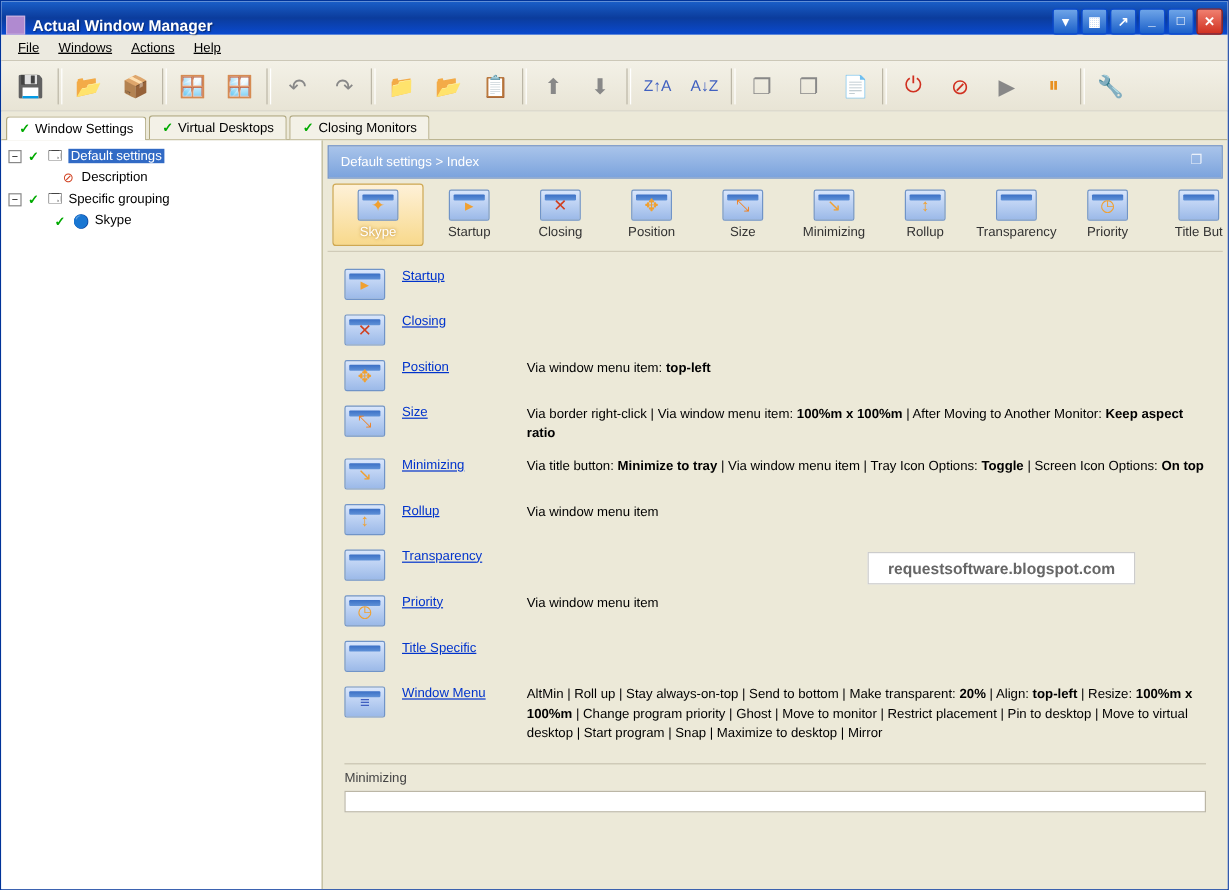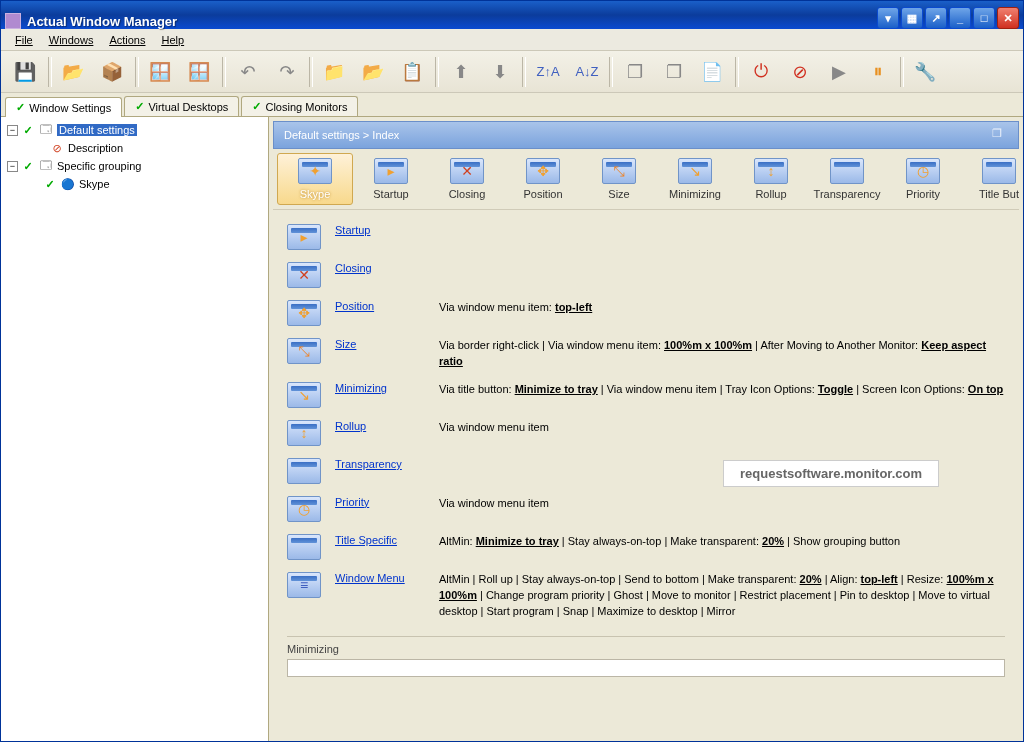--- a/index.html
+++ b/index.html
@@ -46,21 +46,21 @@
 .nav-item .nl { margin-top:4px; font-size:11px; color:#333; white-space:nowrap; }
 .nav-item.sel .nl { color:#fff; text-shadow:0 0 3px #b88020; }
 
 .content-scroll { flex:1; overflow:auto; padding:8px 14px; margin:0 4px; }
 .row { display:flex; align-items:flex-start; padding:6px 0; gap:14px; }
 .row .ricon { width:34px; height:26px; flex-shrink:0; background:linear-gradient(to bottom,#d9e6fc,#9bb9e8); border:1px solid #7094c8; border-radius:2px; position:relative; display:flex; align-items:center; justify-content:center;}
 .row .ricon::before{content:"";position:absolute;top:3px;left:3px;right:3px;height:5px;background:linear-gradient(to bottom,#3a6fc5,#6092d8);border-radius:1px;}
 .row .rlabel { width:90px; flex-shrink:0; }
 .row .rlabel a { color:#0033cc; text-decoration:underline; cursor:pointer; }
 .row .rdesc { flex:1; color:#000; line-height:1.45; }
-.row .rdesc b { font-weight:bold;text-decoration:underline; }
+.row .rdesc b { font-weight:bold; }
 
 .watermark { position:absolute; left:450px; top:250px; background:#fff; border:1px solid #ccc; padding:5px 16px; color:#666; font-weight:bold; font-size:13px; font-family:Arial; }
 
 .desc-section { border-top:1px solid #c8c3b0; margin-top:10px; padding-top:6px; }
 .desc-section .dlabel { color:#444; margin-bottom:4px; }
 .desc-section .dbox { height:18px; border:1px solid #bbb6a6; background:#fff; }
 
 .ovl { position:absolute; font-size:14px; z-index:2; pointer-events:none;}
 </style>
 </head>
@@ -267,21 +267,21 @@
           </div>
           <div class="nl">Priority</div>
         </div>
       <div class="nav-item">
           <div class="nicon"></div>
           <div class="nl">Title But</div>
         </div>
     </div>
 
     <div class="content-scroll" style="position:relative">
-      <div class="watermark">requestsoftware.monitor.com</div>
+      <div class="watermark">requestsoftware.blogspot.com</div>
 
       <div class="row">
         <div class="ricon">
             <span class="ovl" style="color:#f0a030">▸</span>
           </div>
         <div class="rlabel"><a>Startup</a></div>
         <div class="rdesc"></div>
       </div>
       <div class="row">
         <div class="ricon">
@@ -325,21 +325,20 @@
       <div class="row">
         <div class="ricon">
             <span class="ovl" style="color:#f0a030">◷</span>
           </div>
         <div class="rlabel"><a>Priority</a></div>
         <div class="rdesc">Via window menu item</div>
       </div>
       <div class="row">
         <div class="ricon"></div>
         <div class="rlabel"><a>Title Specific</a></div>
-        <div class="rdesc">AltMin: <b>Minimize to tray</b> | Stay always-on-top | Make transparent: <b>20%</b> | Show grouping button</div>
       </div>
       <div class="row">
         <div class="ricon">
             <span class="ovl" style="color:#4060c0">≡</span>
           </div>
         <div class="rlabel"><a>Window Menu</a></div>
         <div class="rdesc">AltMin | Roll up | Stay always-on-top | Send to bottom | Make transparent: <b>20%</b> | Align: <b>top-left</b> | Resize: <b>100%m x 100%m</b> | Change program priority | Ghost | Move to monitor | Restrict placement | Pin to desktop | Move to virtual desktop | Start program | Snap | Maximize to desktop | Mirror</div>
       </div>
 
       <div class="desc-section">

